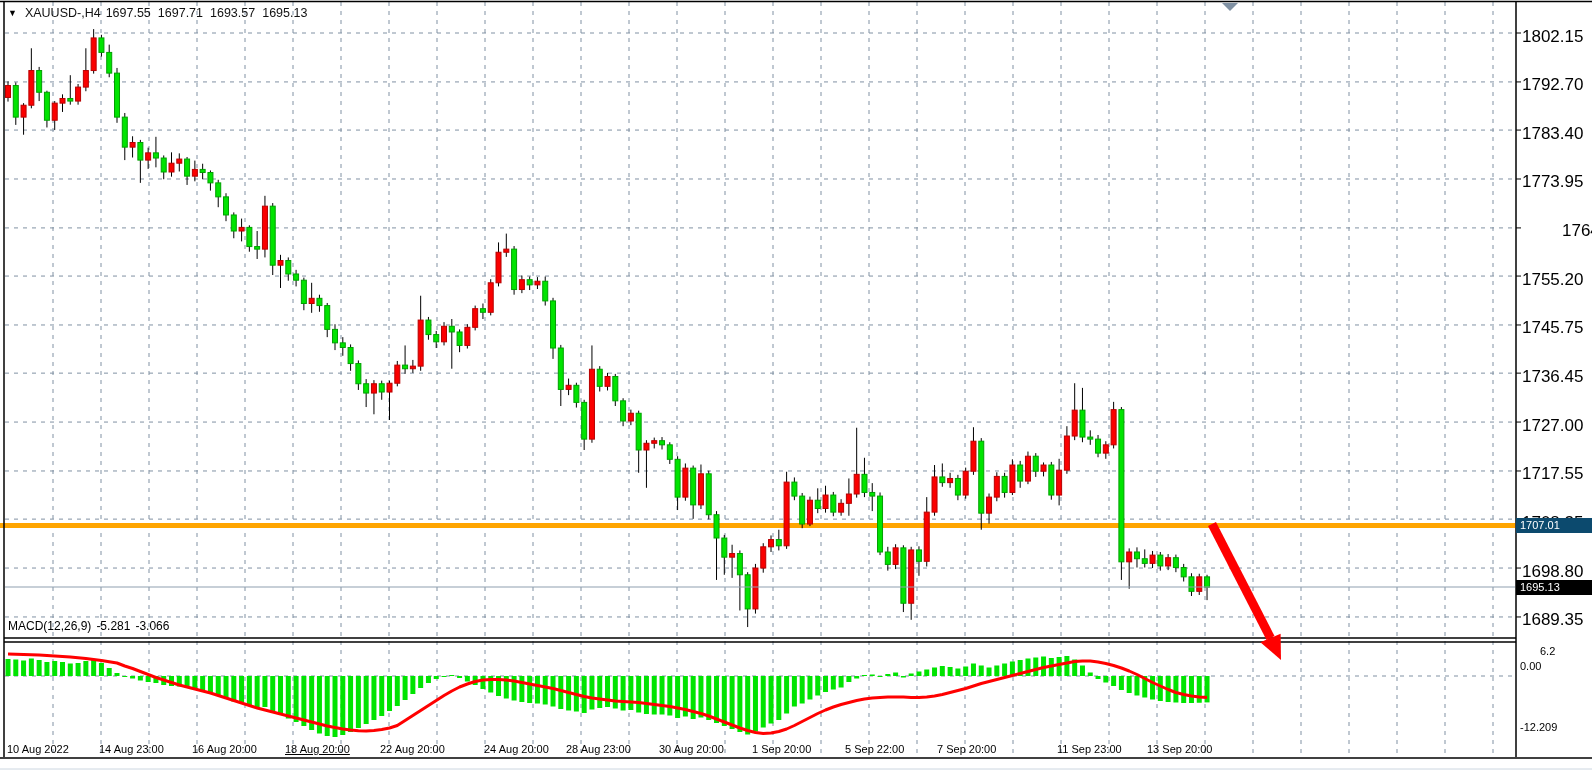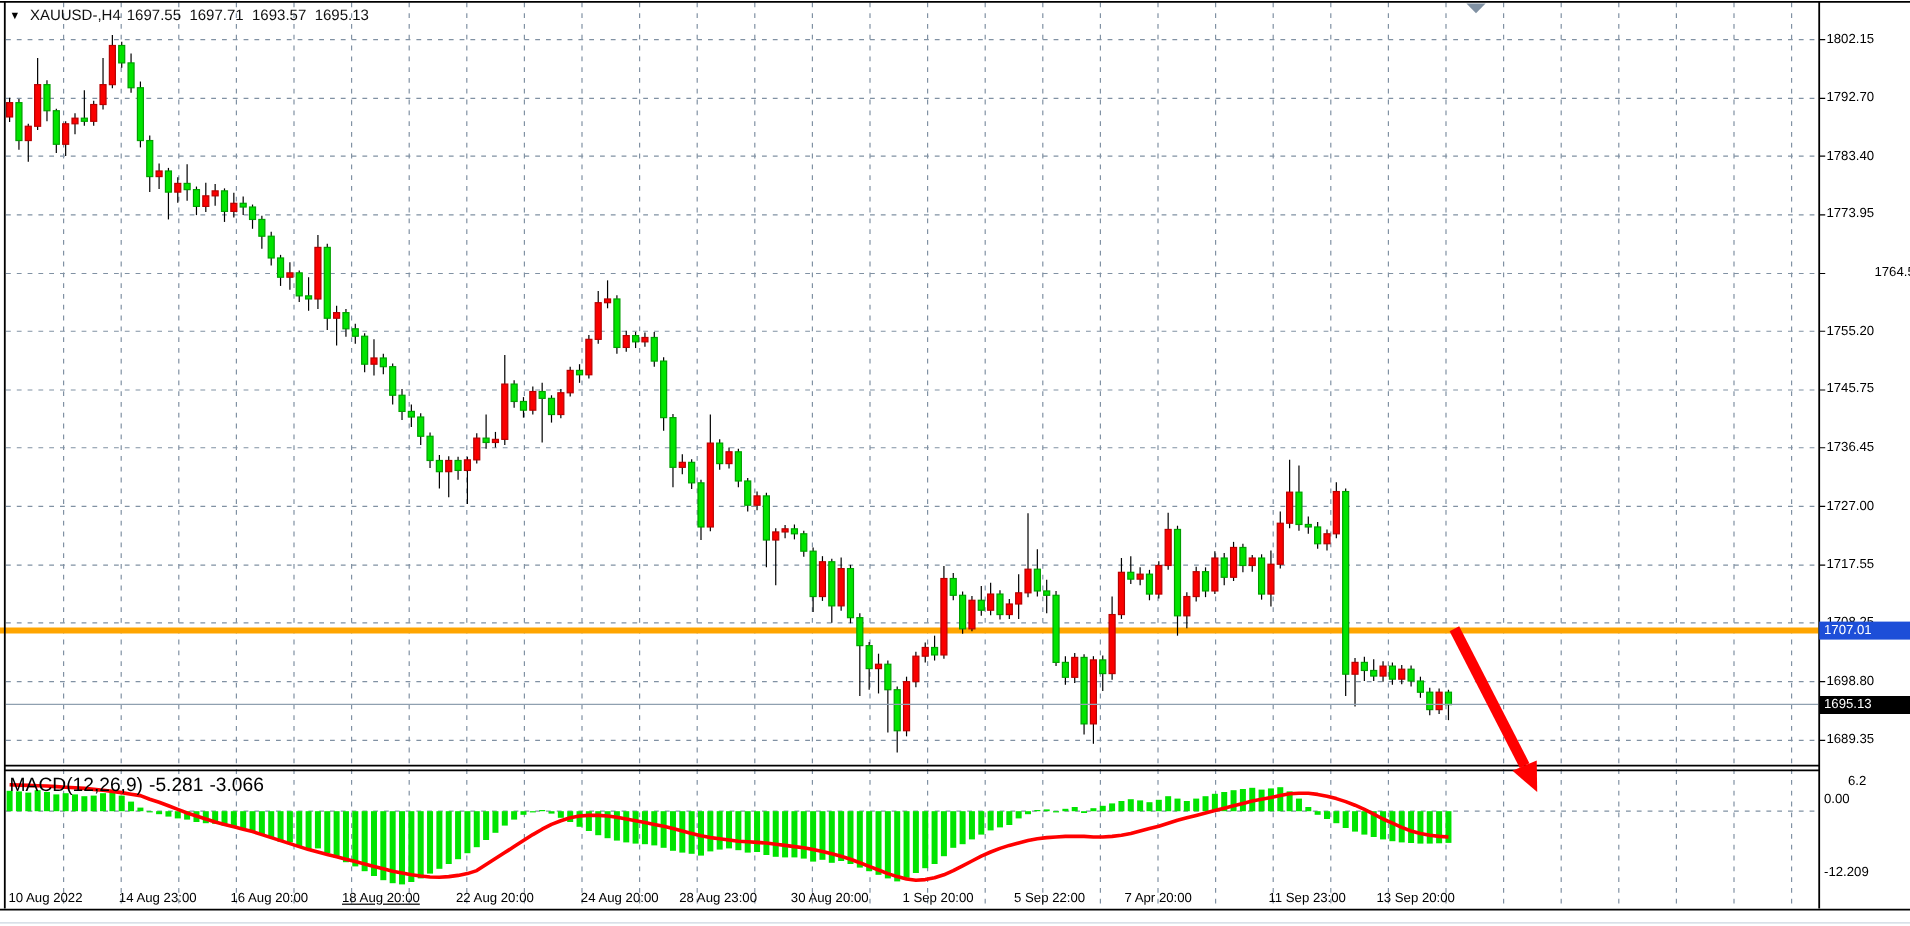--- a/index.html
+++ b/index.html
@@ -4,24 +4,24 @@
 <style>
   html,body{margin:0;padding:0;background:#ffffff;}
   #stage{position:relative;width:1592px;height:772px;background:#ffffff;overflow:hidden;
          font-family:"Liberation Sans", sans-serif;}
   #plot-svg{position:absolute;left:0;top:0;}
   .txt{position:absolute;color:#000;white-space:nowrap;}
   #quote-header{left:6px;top:5px;height:16px;display:flex;align-items:center;font-size:12.5px;color:#111;}
   #quote-header .dd{font-size:9px;margin-right:8px;margin-left:2px;color:#000;cursor:pointer;}
   #quote-header .sym{margin-right:5px;}
   #quote-header .q{margin-right:7px;}
-  .price-tick{font-size:11px;left:1522px;}
+  .price-tick{font-size:17px;left:1522px;}
   .time-label{font-size:11px;top:743px;}
   .macd-tick{font-size:11px;left:1520px;}
-  #macd-legend{left:8px;top:646px;font-size:16px;display:flex;align-items:flex-end;}
+  #macd-legend{left:8px;top:619px;font-size:12px;display:flex;align-items:flex-end;}
   #macd-legend span{margin-right:5px;}
   .axis-flag{position:absolute;left:1516px;width:76px;height:15px;font-size:11px;line-height:15px;
              padding-left:4px;box-sizing:border-box;color:#fff;}
   #hline-flag{top:518px;}
   #price-flag{top:580px;color:#fff;background:#000;}
 </style>
 </head>
 <body>
 
 <div id="stage">
@@ -615,26 +615,26 @@
       <div class="txt time-label" style="left: 7px;">10 Aug 2022</div>
       <div class="txt time-label" style="left: 99px;">14 Aug 23:00</div>
       <div class="txt time-label" style="left: 192px;">16 Aug 20:00</div>
       <div class="txt time-label" style="left: 285px; text-decoration: underline;">18 Aug 20:00</div>
       <div class="txt time-label" style="left: 380px;">22 Aug 20:00</div>
       <div class="txt time-label" style="left: 484px;">24 Aug 20:00</div>
       <div class="txt time-label" style="left: 566px;">28 Aug 23:00</div>
       <div class="txt time-label" style="left: 659px;">30 Aug 20:00</div>
       <div class="txt time-label" style="left: 752px;">1 Sep 20:00</div>
       <div class="txt time-label" style="left: 845px;">5 Sep 22:00</div>
-      <div class="txt time-label" style="left: 937px;">7 Apr 20:00</div>
+      <div class="txt time-label" style="left: 937px;">7 Sep 20:00</div>
       <div class="txt time-label" style="left: 1057px;">11 Sep 23:00</div>
       <div class="txt time-label" style="left: 1147px;">13 Sep 20:00</div>
     </div>
   <div id="macd-axis">
       <div class="txt macd-tick" style="top: 645px; padding-left: 20px;">6.2</div>
       <div class="txt macd-tick" style="top: 660px;">0.00</div>
       <div class="txt macd-tick" style="top: 721px;">-12.209</div>
     </div>
 
-  <div id="hline-flag" class="axis-flag" style="background: #1d4ed8;">1707.01</div>
+  <div id="hline-flag" class="axis-flag" style="background: #0c4a6e;">1707.01</div>
   <div id="price-flag" class="axis-flag">1695.13</div>
 
 </div>
 
 </body></html>

